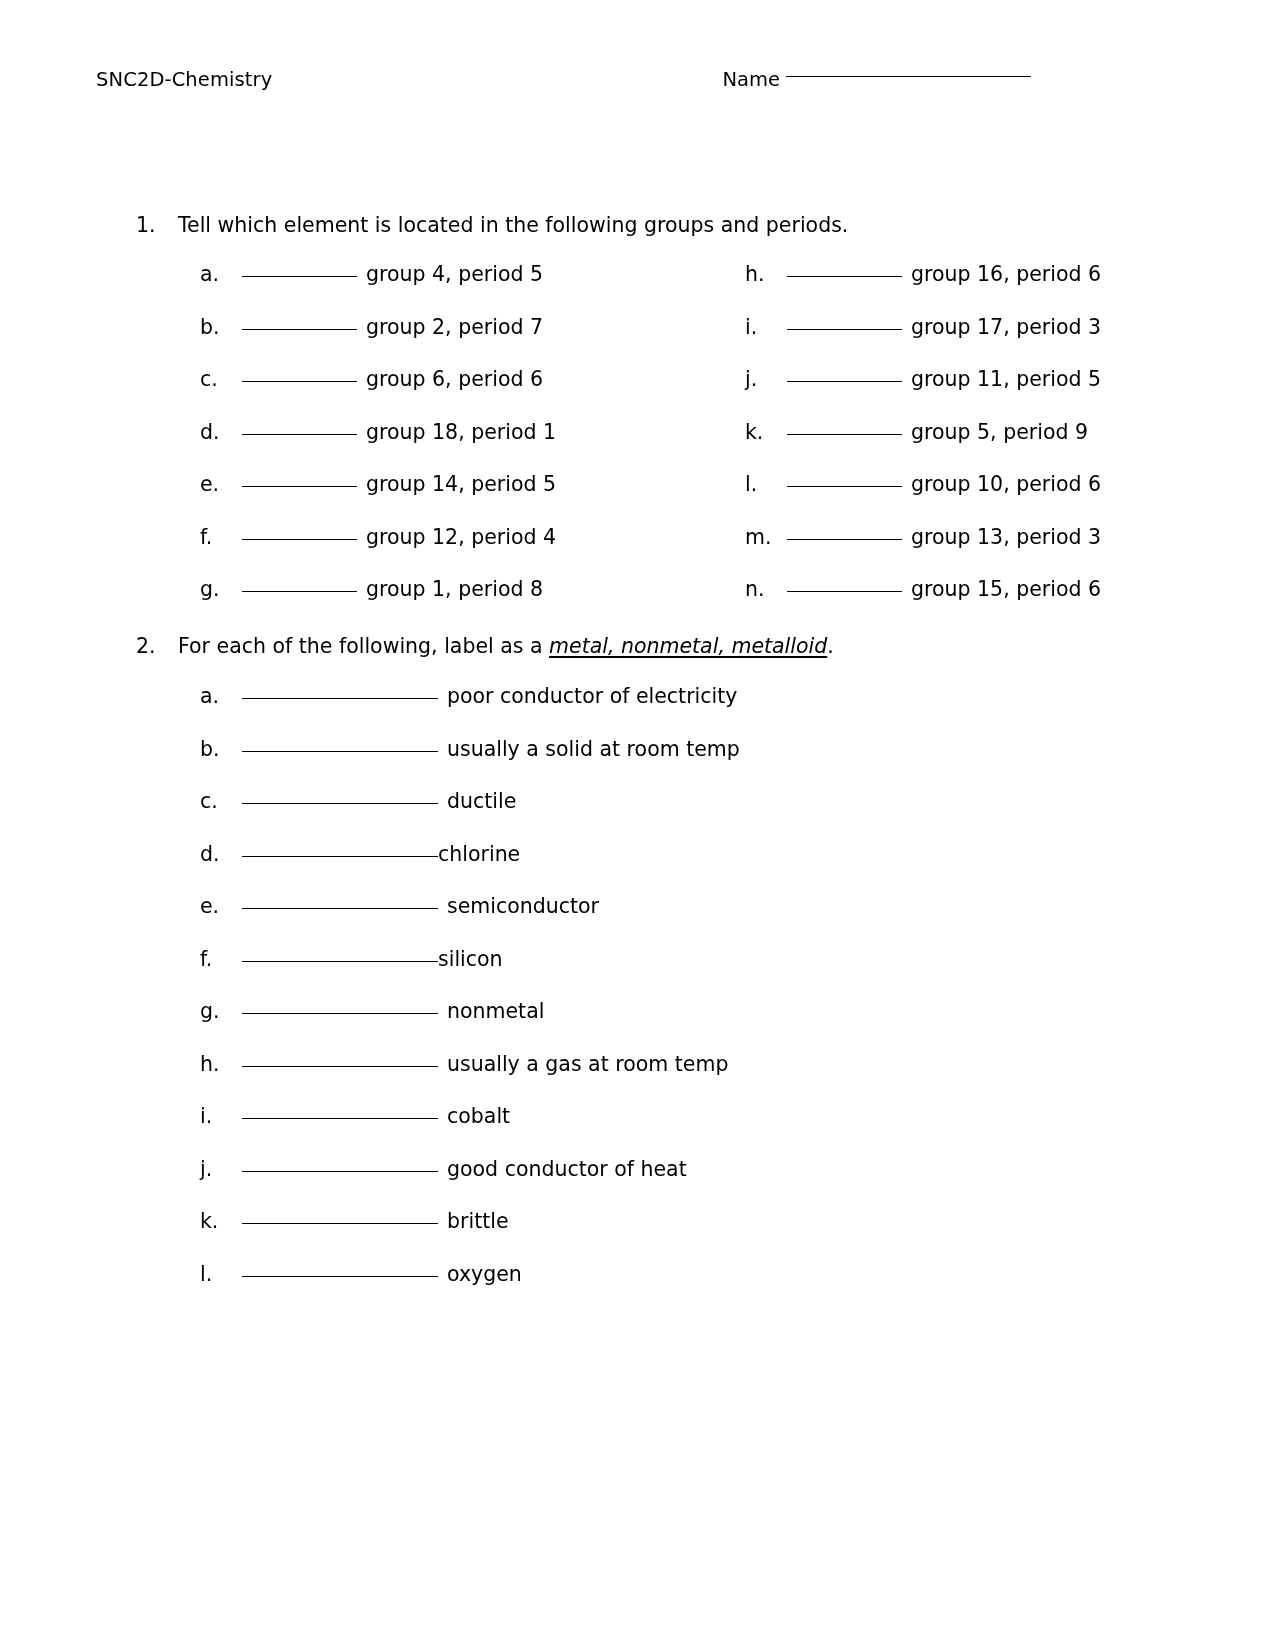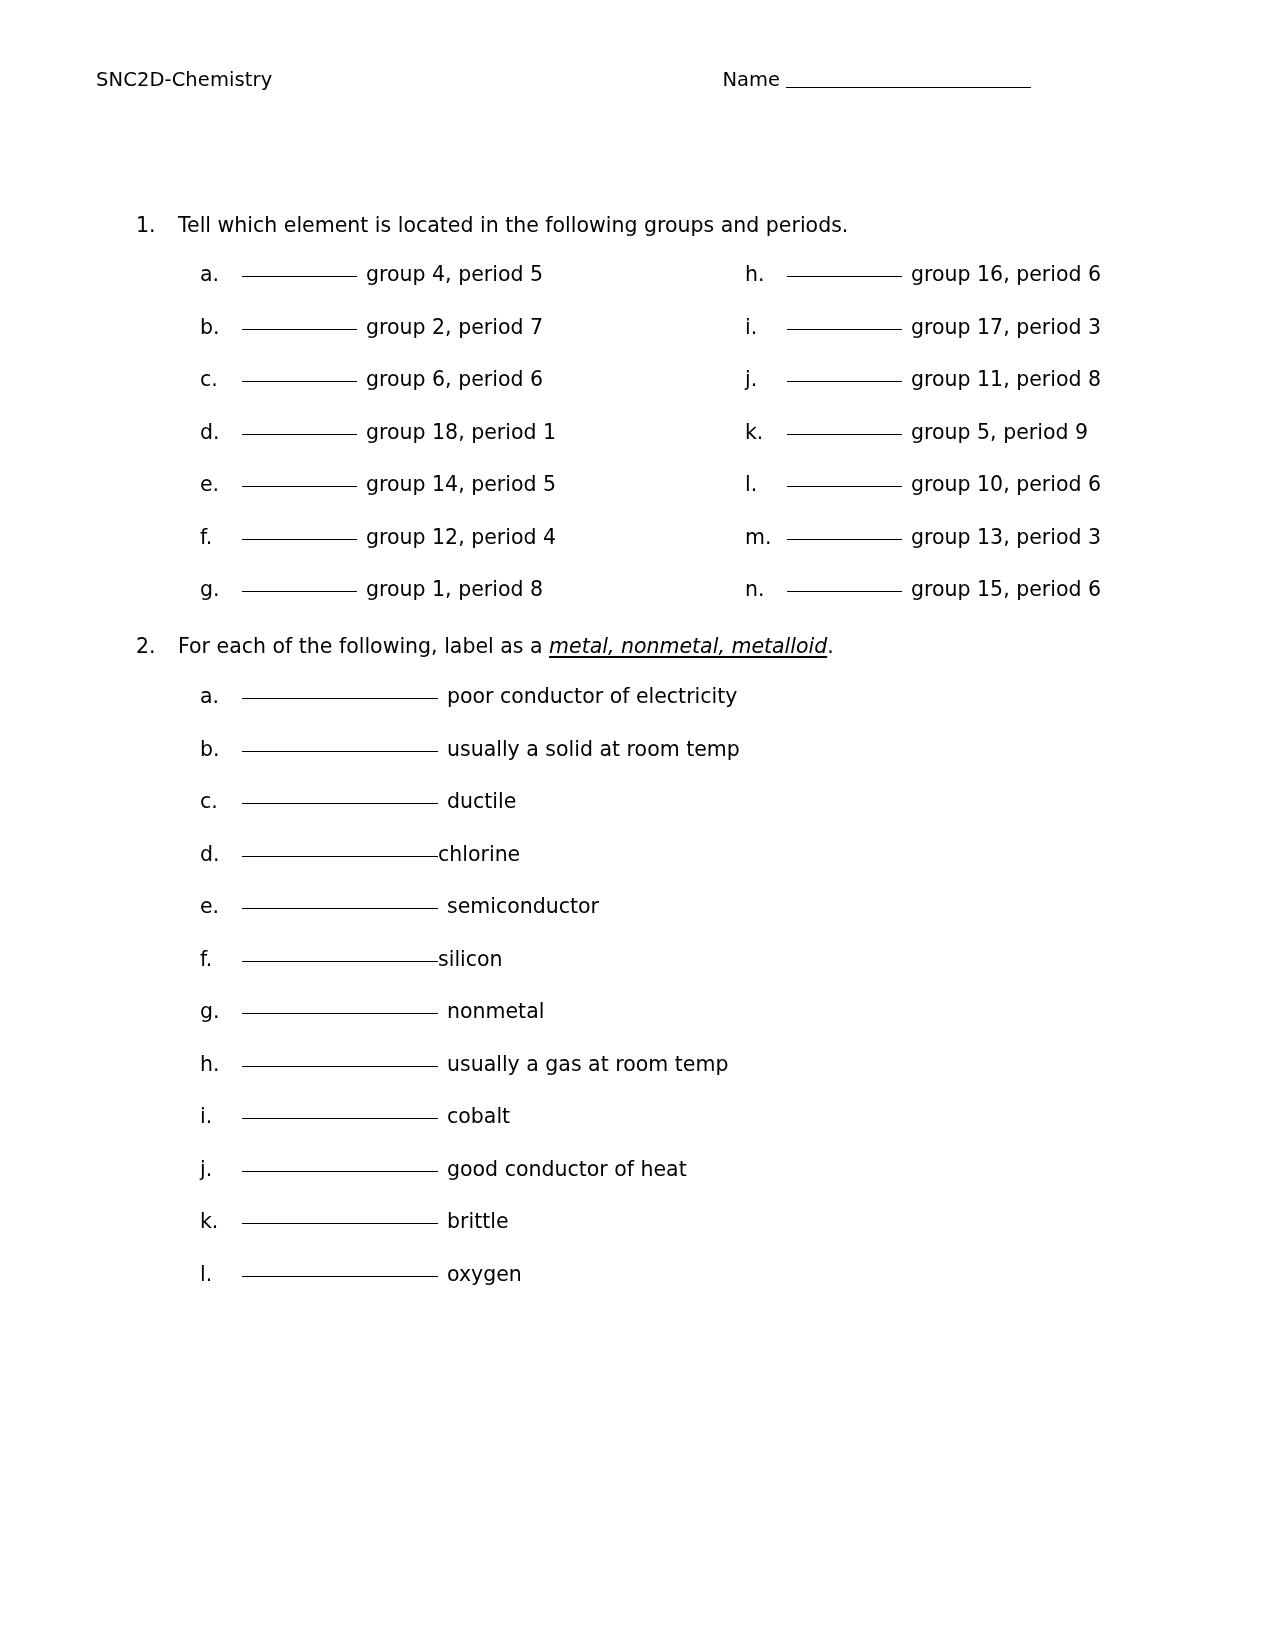--- a/index.html
+++ b/index.html
@@ -32,21 +32,21 @@
     align-items: baseline;
     justify-content: space-between;
   }
   .course-code {
     font-size: 19.5px;
     letter-spacing: 0.1px;
     white-space: nowrap;
   }
   .name-wrap {
     display: flex;
-    align-items: flex-end;
+    align-items: center;
     white-space: nowrap;
   }
   .name-label {
     font-size: 19.5px;
     margin-right: 6px;
   }
   .name-rule {
     display: inline-block;
     width: 245px;
     border-bottom: 1.6px solid #000;
@@ -188,21 +188,21 @@
         <span>group 17, period 3</span>
       </div>
       <div class="sub-item">
         <span class="sub-letter">c.</span>
         <span class="blank short gap-after"></span>
         <span>group 6, period 6</span>
       </div>
       <div class="sub-item">
         <span class="sub-letter">j.</span>
         <span class="blank short gap-after"></span>
-        <span>group 11, period 8</span>
+        <span>group 11, period 5</span>
       </div>
       <div class="sub-item">
         <span class="sub-letter">d.</span>
         <span class="blank short gap-after"></span>
         <span>group 18, period 1</span>
       </div>
       <div class="sub-item">
         <span class="sub-letter">k.</span>
         <span class="blank short gap-after"></span>
         <span>group 5, period 9</span>

